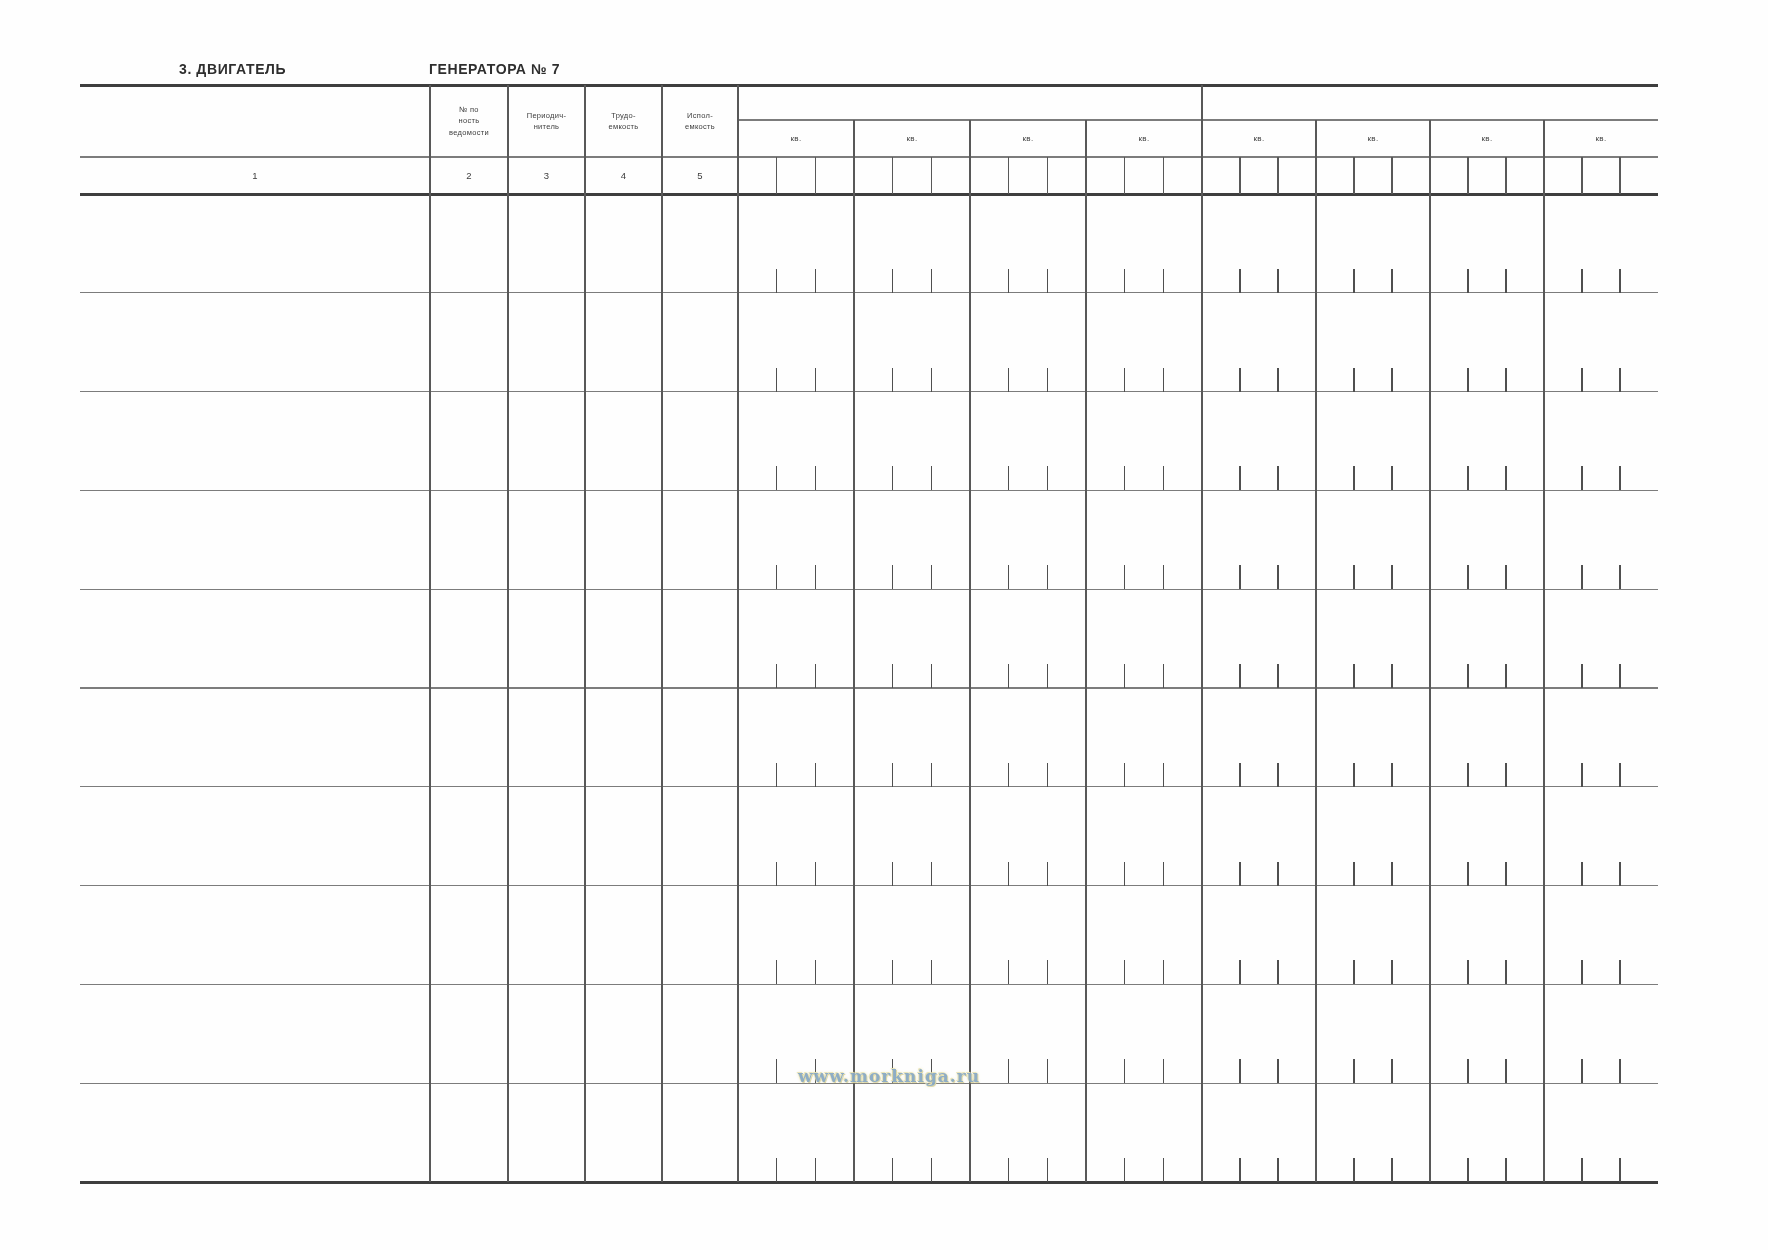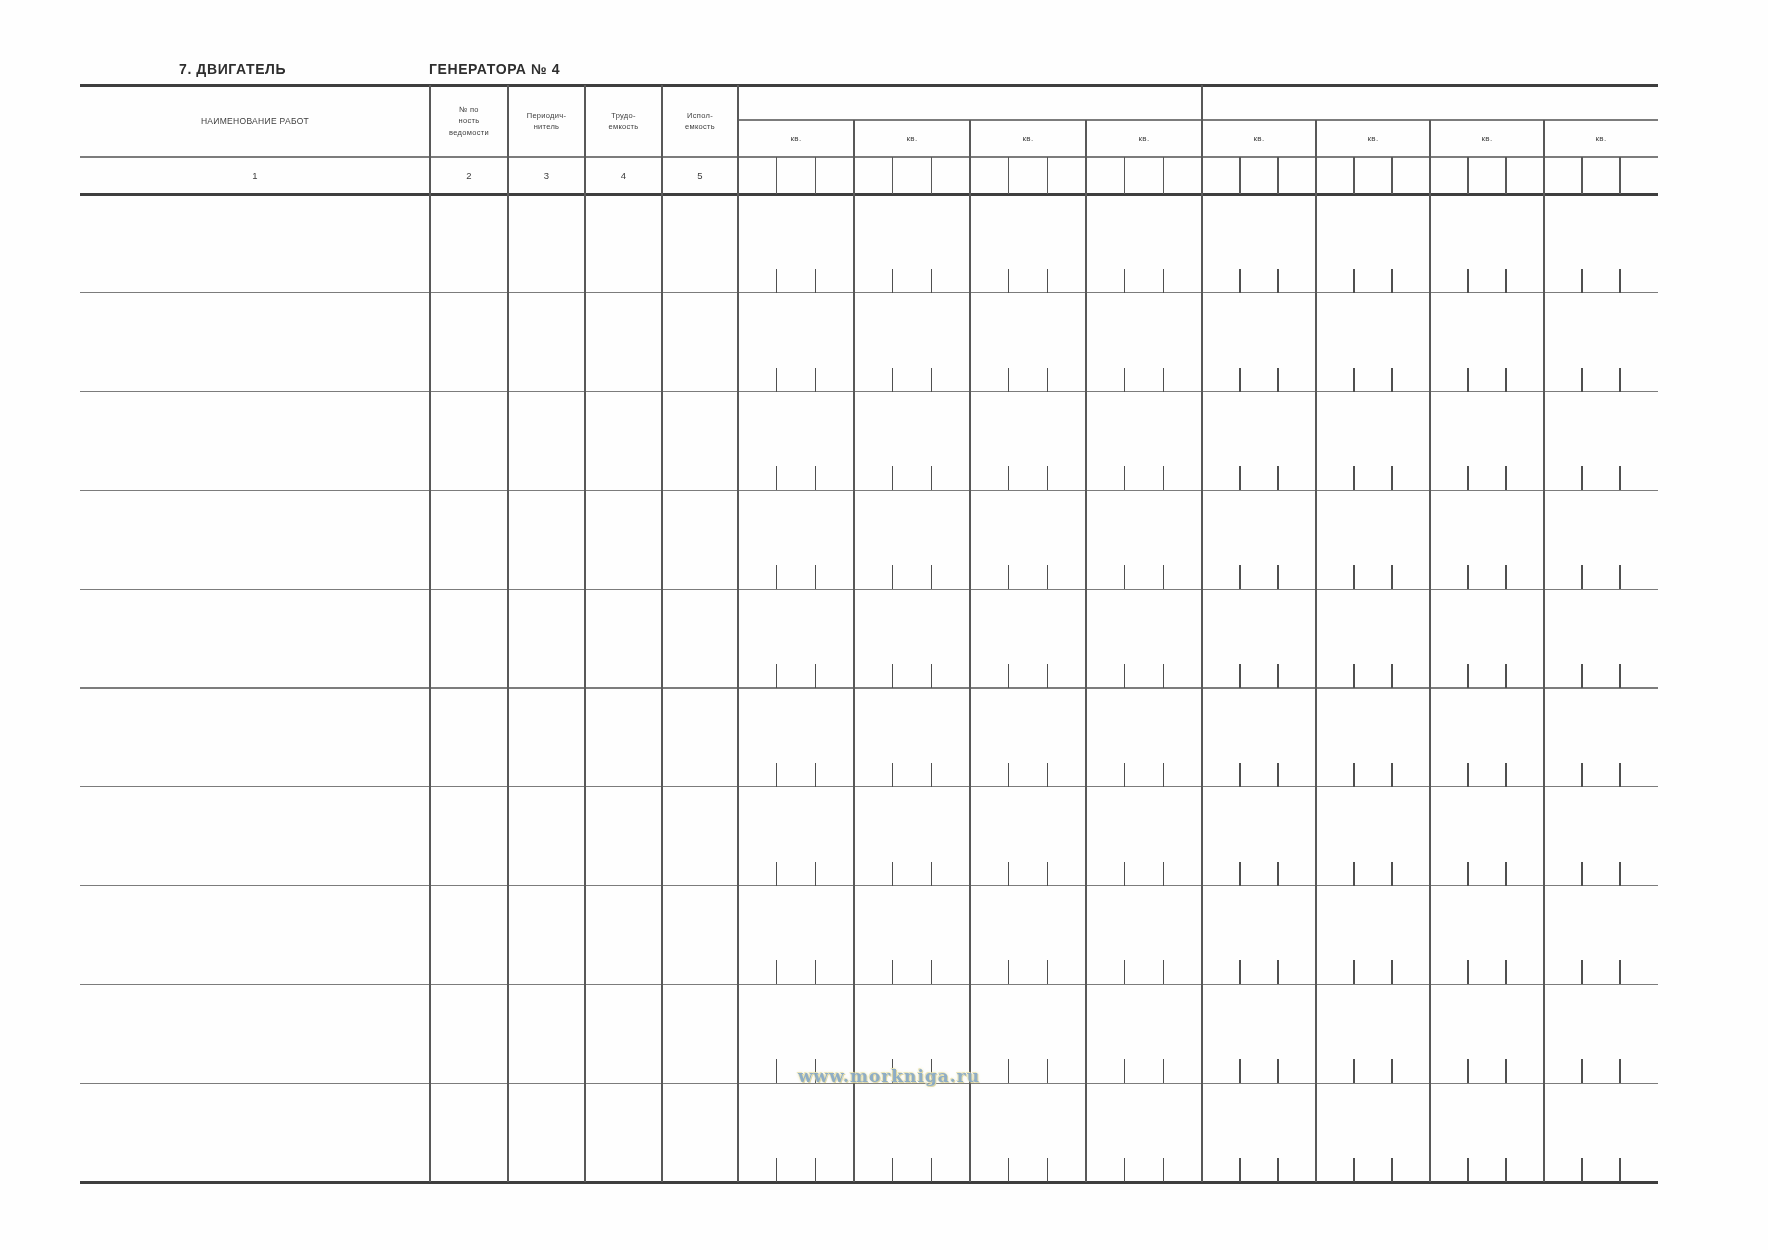--- a/index.html
+++ b/index.html
@@ -26,25 +26,24 @@
     font-family:"DejaVu Serif", serif;font-weight:bold;font-size:17px;letter-spacing:1px;
     color:#89a9c2;opacity:.95;white-space:nowrap;
     text-shadow:1px 1px 0 #ddd7a4, -1px -1px 0 #e9e4b8, 0 0 3px rgba(225,215,150,.9);}
 </style>
 </head>
 <body>
 
 <div class="page">
 
   <div class="title-line">
-    <span class="title-part t-sec">7. ДВИГАТЕЛЬ</span>
-    <span class="title-part t-gen">ГЕНЕРАТОРА № 4</span>
+    <span class="title-part t-sec">3. ДВИГАТЕЛЬ</span>
+    <span class="title-part t-gen">ГЕНЕРАТОРА № 7</span>
   </div>
 
-  <div class="cell hdr" style="left:80px;top:85px;width:350px;height:72px;">НАИМЕНОВАНИЕ РАБОТ</div>
   <div class="cell hdr" style="left:430px;top:85px;width:78px;height:72px;font-size:7.5px;">№ по
 ность
 ведомости</div>
   <div class="cell hdr" style="left:508px;top:85px;width:77px;height:72px;font-size:7.5px;">Периодич-
 нитель</div>
   <div class="cell hdr" style="left:585px;top:85px;width:77px;height:72px;font-size:7.5px;">Трудо-
 емкость</div>
   <div class="cell hdr" style="left:662px;top:85px;width:76px;height:72px;font-size:7.5px;">Испол-
 емкость</div>
 

